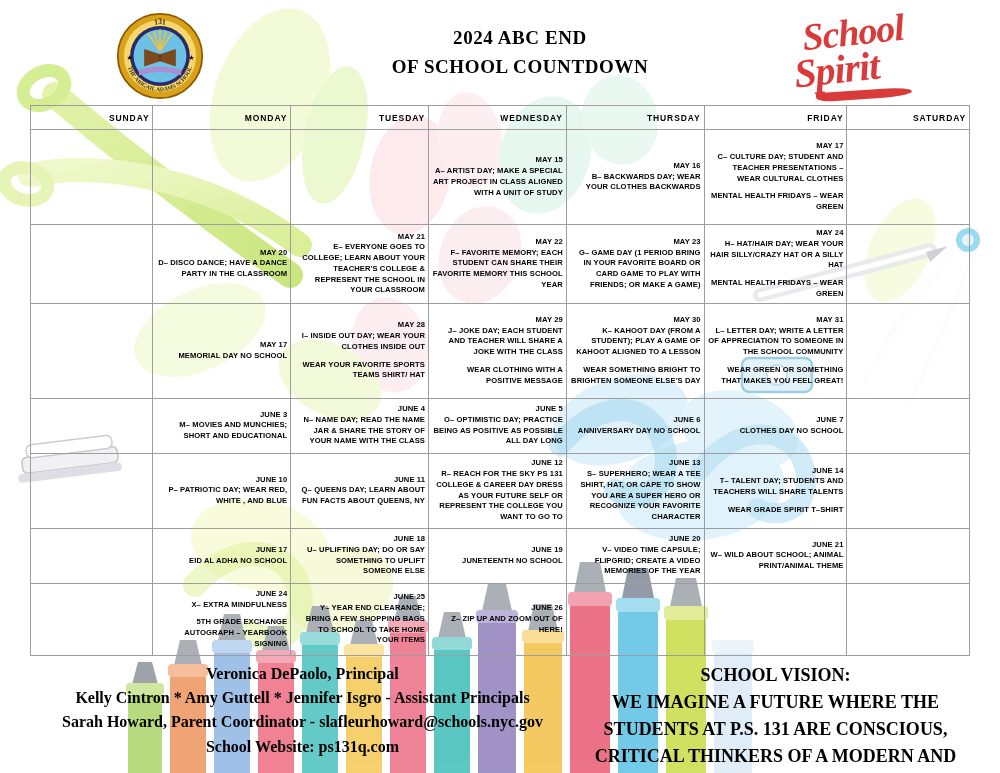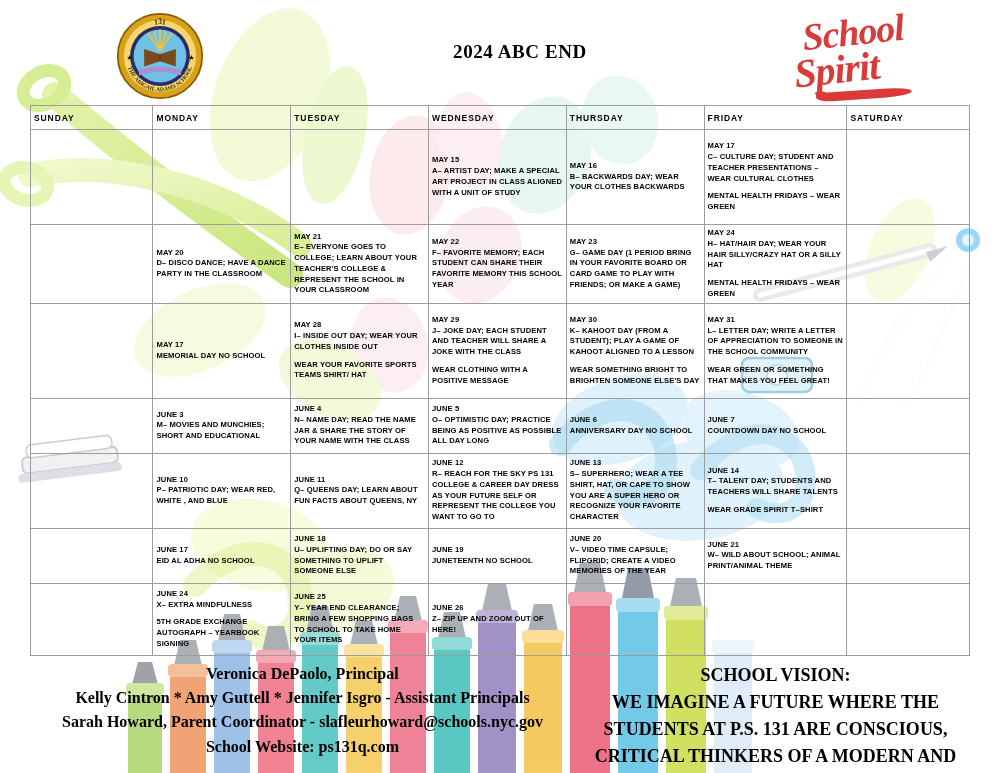--- a/index.html
+++ b/index.html
@@ -99,21 +99,21 @@
     width: 940px;
     margin: 0 auto;
     border-collapse: collapse;
     table-layout: fixed;
     background: transparent;
   }
   table.calendar th,
   table.calendar td {
     border: 1px solid #9d9d9d;
     vertical-align: middle;
-    text-align: left;
+    text-align: right;
     padding: 3px 3px;
   }
   table.calendar th {
     height: 24px;
     font-size: 8.5px;
     font-weight: bold;
     letter-spacing: 0.9px;
     color: #000;
   }
   table.calendar td {
@@ -341,20 +341,21 @@
       <text font-size="8.5" font-weight="bold" fill="#3b2a00" font-family="Liberation Serif, serif">
         <textPath href="#arcTop" startOffset="50%" text-anchor="middle">131</textPath>
       </text>
       <text font-size="6.5" font-weight="bold" fill="#3b2a00" font-family="Liberation Serif, serif">
         <textPath href="#arcBot" startOffset="50%" text-anchor="middle">THE ABIGAIL ADAMS SCHOOL</textPath>
       </text>
     </svg>
 
     <div class="title-block">
       <div>2024 ABC END</div>
+      <div>OF SCHOOL COUNTDOWN</div>
     </div>
 
     <div class="spirit-logo">
       <div class="l1">School</div>
       <div class="l2">Spirit</div>
       <div class="swoosh"></div>
     </div>
   </div>
 
   <table class="calendar">
@@ -405,21 +406,21 @@
           <td><span class="datelabel">MAY 30</span><span>K– KAHOOT DAY (FROM A STUDENT); PLAY A GAME OF KAHOOT ALIGNED TO A LESSON</span><span class="gap"></span><span>WEAR SOMETHING BRIGHT TO BRIGHTEN SOMEONE ELSE'S DAY</span></td>
           <td><span class="datelabel">MAY 31</span><span>L– LETTER DAY; WRITE A LETTER OF APPRECIATION TO SOMEONE IN THE SCHOOL COMMUNITY</span><span class="gap"></span><span>WEAR GREEN OR SOMETHING THAT MAKES YOU FEEL GREAT!</span></td>
           <td></td>
         </tr>
         <tr style="height: 55px;">
           <td></td>
           <td><span class="datelabel">JUNE 3</span><span>M– MOVIES AND MUNCHIES; SHORT AND EDUCATIONAL</span></td>
           <td><span class="datelabel">JUNE 4</span><span>N– NAME DAY; READ THE NAME JAR &amp; SHARE THE STORY OF YOUR NAME WITH THE CLASS</span></td>
           <td><span class="datelabel">JUNE 5</span><span>O– OPTIMISTIC DAY; PRACTICE BEING AS POSITIVE AS POSSIBLE ALL DAY LONG</span></td>
           <td class="holiday"><span class="datelabel">JUNE 6</span><span>ANNIVERSARY DAY NO SCHOOL</span></td>
-          <td class="holiday"><span class="datelabel">JUNE 7</span><span>COUNTDOWN DAY NO SCHOOL</span></td>
+          <td class="holiday"><span class="datelabel">JUNE 7</span><span>CLOTHES DAY NO SCHOOL</span></td>
           <td></td>
         </tr>
         <tr style="height: 75px;">
           <td></td>
           <td><span class="datelabel">JUNE 10</span><span>P– PATRIOTIC DAY; WEAR RED, WHITE , AND BLUE</span></td>
           <td><span class="datelabel">JUNE 11</span><span>Q– QUEENS DAY; LEARN ABOUT FUN FACTS ABOUT QUEENS, NY</span></td>
           <td><span class="datelabel">JUNE 12</span><span>R– REACH FOR THE SKY PS 131 COLLEGE &amp; CAREER DAY DRESS AS YOUR FUTURE SELF OR REPRESENT THE COLLEGE YOU WANT TO GO TO</span></td>
           <td><span class="datelabel">JUNE 13</span><span>S– SUPERHERO; WEAR A TEE SHIRT, HAT, OR CAPE TO SHOW YOU ARE A SUPER HERO OR RECOGNIZE YOUR FAVORITE CHARACTER</span></td>
           <td><span class="datelabel">JUNE 14</span><span>T– TALENT DAY; STUDENTS AND TEACHERS WILL SHARE TALENTS</span><span class="gap"></span><span>WEAR GRADE SPIRIT T–SHIRT</span></td>
           <td></td>

